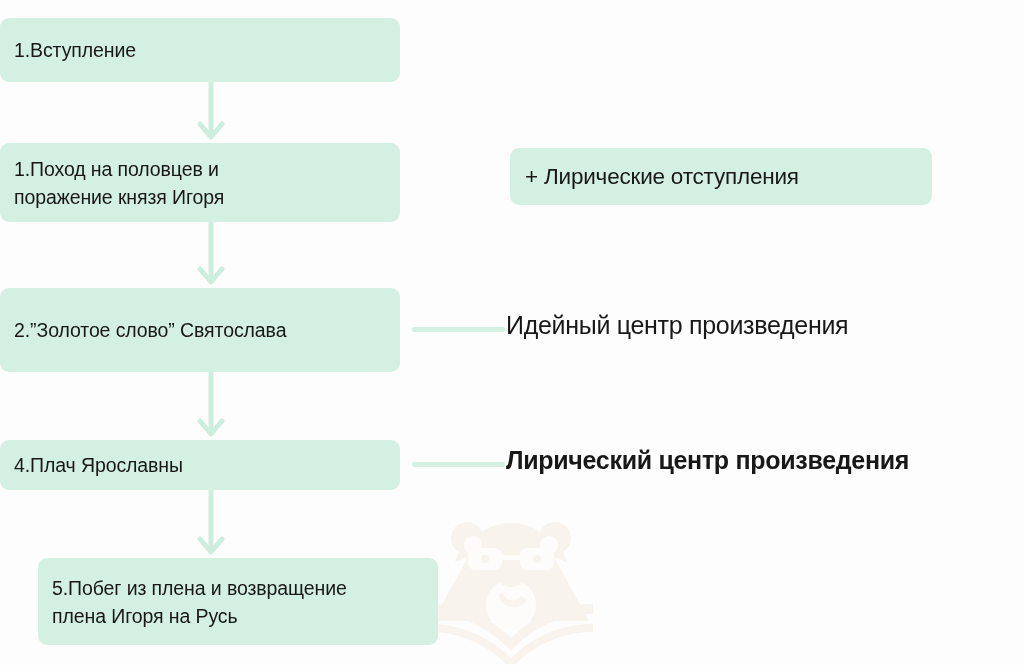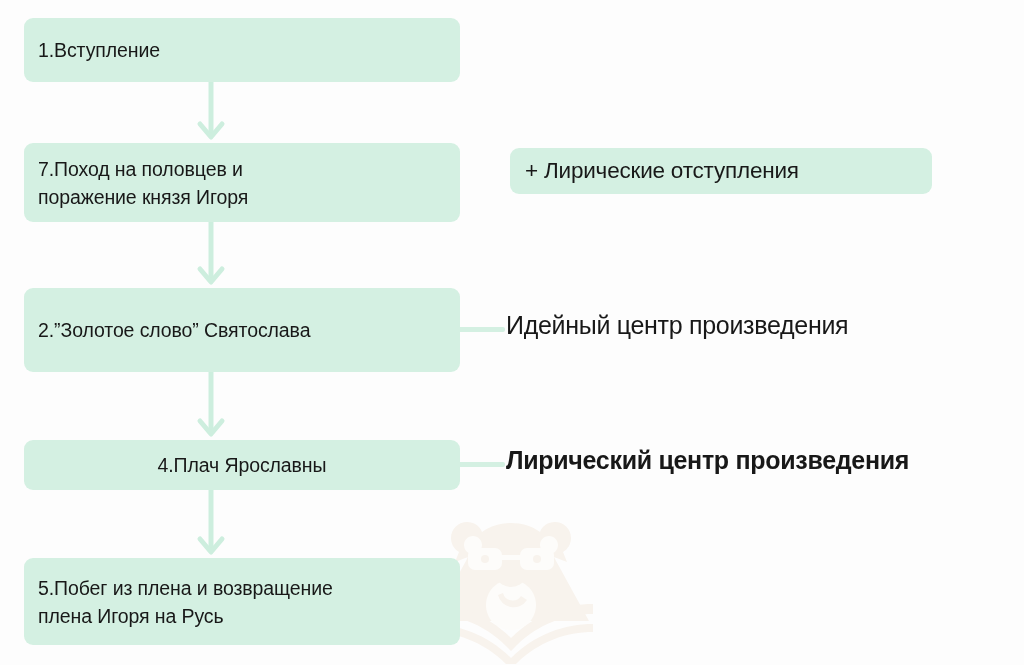--- a/index.html
+++ b/index.html
@@ -27,63 +27,63 @@
     top: 492px;
     width: 176px;
     height: 172px;
     opacity: 1;
     pointer-events: none;
   }
 
   
   .flow-box {
     position: absolute;
-    left: 24px;
-    width: 436px;
+    left: 0;
+    width: 400px;
     background: #d4f0e2;
     border-radius: 9px;
     box-sizing: border-box;
     display: flex;
     flex-direction: column;
     justify-content: center;
     padding: 10px 14px;
   }
   .flow-box .line {
     color: #181818;
     font-size: 19.5px;
     line-height: 28px;
     letter-spacing: -0.1px;
     white-space: nowrap;
   }
 
   #box-1 { top: 18px;  height: 64px; }
   #box-2 { top: 143px; height: 79px; }
   #box-3 { top: 288px; height: 84px; }
-  #box-4 { top: 440px; height: 50px; text-align: center; }
-  #box-5 { top: 558px; height: 87px; }
+  #box-4 { top: 440px; height: 50px; }
+  #box-5 { top: 558px; height: 87px; margin-left: 38px; }
 
   
   .arrow {
     position: absolute;
     left: 196px;
     width: 30px;
   }
   .arrow svg { display: block; }
   #arrow-1 { top: 82px;  height: 61px; }
   #arrow-2 { top: 222px; height: 66px; }
   #arrow-3 { top: 372px; height: 68px; }
   #arrow-4 { top: 490px; height: 68px; }
 
   
   .pill-box {
     position: absolute;
     left: 510px;
     top: 148px;
     width: 422px;
-    height: 46px;
+    height: 57px;
     background: #d4f0e2;
     border-radius: 9px;
     display: flex;
     align-items: center;
     padding: 8px 15px;
     box-sizing: border-box;
   }
   .pill-box .pill-text {
     color: #181818;
     font-size: 22.5px;
@@ -143,21 +143,21 @@
         <path d="M6 132c28 0 58 10 82 34 24-24 54-34 82-34v8c-26 0-54 9-77 32l-5 6-5-6c-23-23-51-32-77-32z"></path>
       </g>
     </svg>
   </div>
 
   <div class="flow-box" id="box-1">
     <div class="line">1.Вступление</div>
   </div>
 
   <div class="flow-box" id="box-2">
-    <div class="line">7.Поход на половцев и</div>
+    <div class="line">1.Поход на половцев и</div>
     <div class="line">поражение князя Игоря</div>
   </div>
 
   <div class="flow-box" id="box-3">
     <div class="line">2.”Золотое слово” Святослава</div>
   </div>
 
   <div class="flow-box" id="box-4">
     <div class="line">4.Плач Ярославны</div>
   </div>

